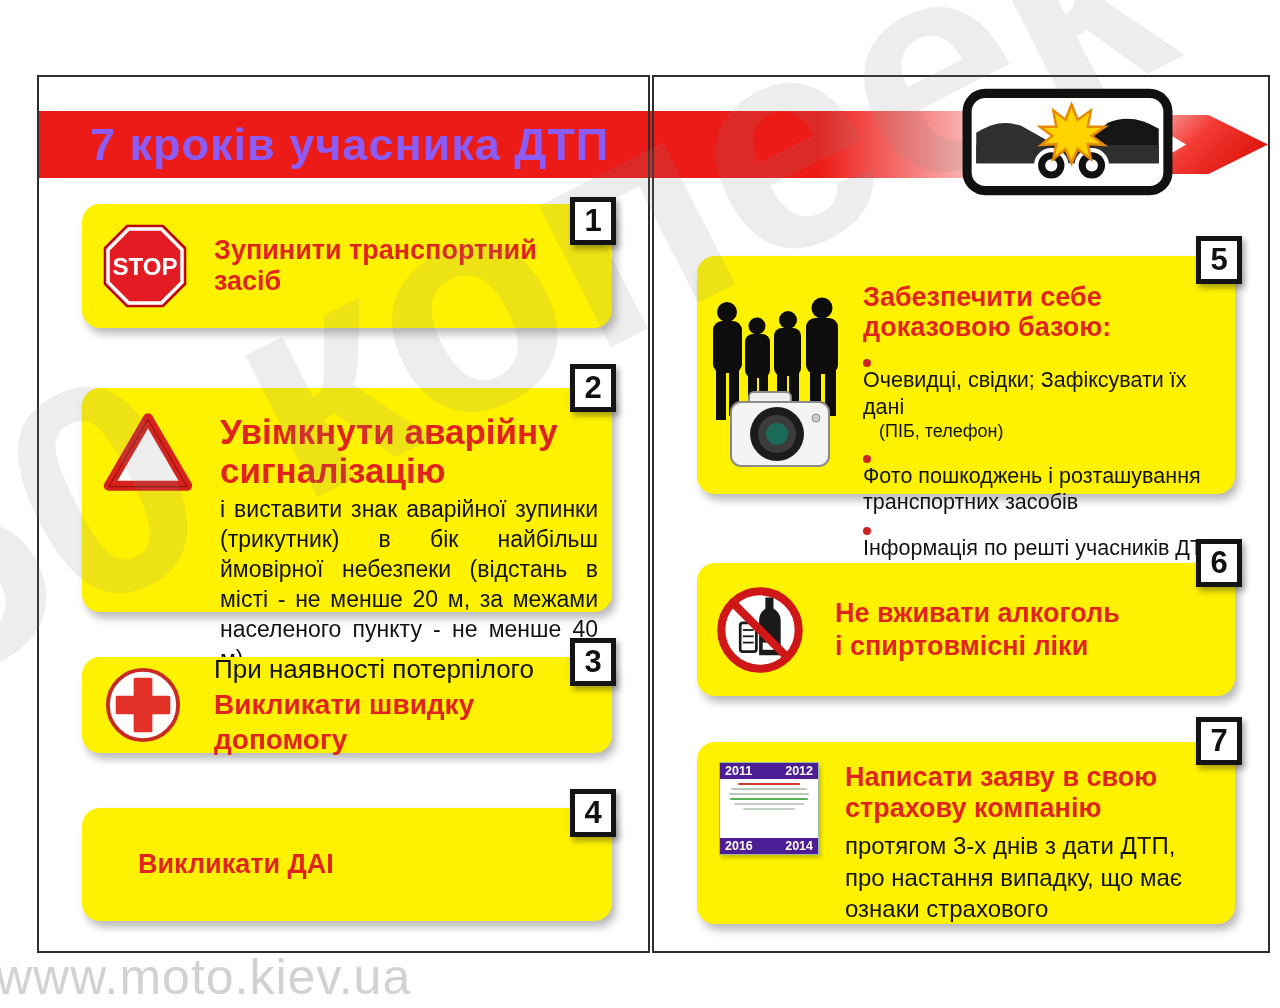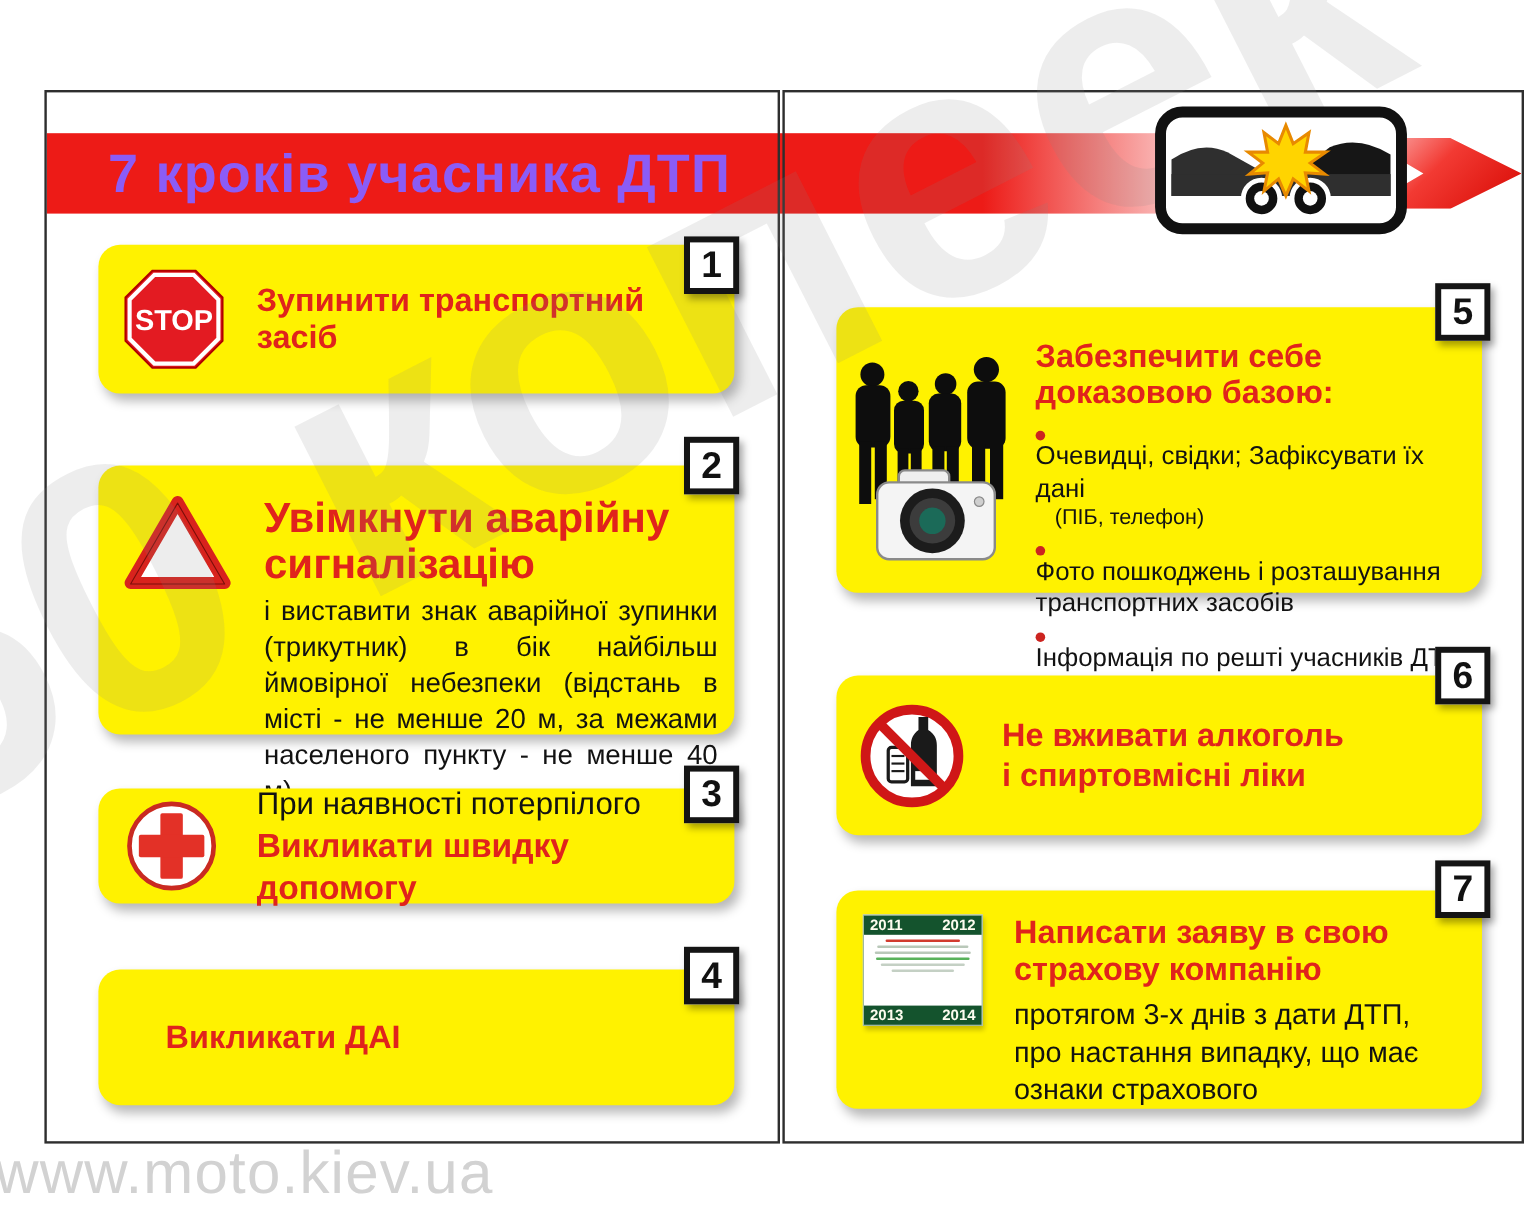--- a/index.html
+++ b/index.html
@@ -82,21 +82,21 @@
 
   .dai-icon{width:58px;height:94px;border-radius:9px;position:relative;flex:none;
     background:linear-gradient(180deg,#3d7fe8 0%,#1f5fc0 100%);overflow:hidden;}
   .dai-icon .plate{position:absolute;left:6px;top:7px;right:6px;height:52px;background:#fff;border-radius:7px;
     display:flex;align-items:center;justify-content:center;font-size:21px;font-weight:bold;color:#111;}
   .dai-icon .glow{position:absolute;left:-14px;bottom:-26px;width:62px;height:52px;border-radius:50%;
     background:rgba(255,255,255,0.28);}
 
   
   .sticker{width:98px;background:#ffffff;border:1px solid #9fba9f;box-shadow:2px 3px 4px rgba(0,0,0,0.22);flex:none;}
-  .sticker .band{background:#14532d;color:#fdfdef;font-weight:bold;font-size:12.5px;
+  .sticker .band{background:#4c1d95;color:#fdfdef;font-weight:bold;font-size:12.5px;
     display:flex;justify-content:space-between;padding:1px 5px;}
   .sticker .mid{height:52px;padding:4px 5px 3px 5px;display:flex;flex-direction:column;align-items:center;gap:3px;}
   .sticker .ln{height:2px;border-radius:1px;}
   .ln-red{background:#d23b2f;width:70%;height:3px;}
   .ln-g1{background:#b9c8b9;width:86%;}
   .ln-g2{background:#b9c8b9;width:92%;}
   .ln-grn{background:#58b25a;width:88%;height:5px;}
   .ln-g3{background:#c4d0c4;width:80%;}
   .ln-g4{background:#c4d0c4;width:60%;}
 
@@ -250,21 +250,21 @@
     </div>
     <div class="mid">
       <div class="ln ln-red"></div>
       <div class="ln ln-g1"></div>
       <div class="ln ln-g2"></div>
       <div class="ln ln-grn"></div>
       <div class="ln ln-g3"></div>
       <div class="ln ln-g4"></div>
     </div>
     <div class="band">
-      <span>2013</span>
+      <span>2016</span>
       <span>2014</span>
     </div>
   </div>
   <div class="col">
     <div class="card-title">Написати заяву в свою
 страхову компанію</div>
     <div class="card-body">протягом 3-х днів з дати ДТП, про настання випадку, що має ознаки страхового</div>
   </div>
 </div>
 <div class="badge b7">7</div>

